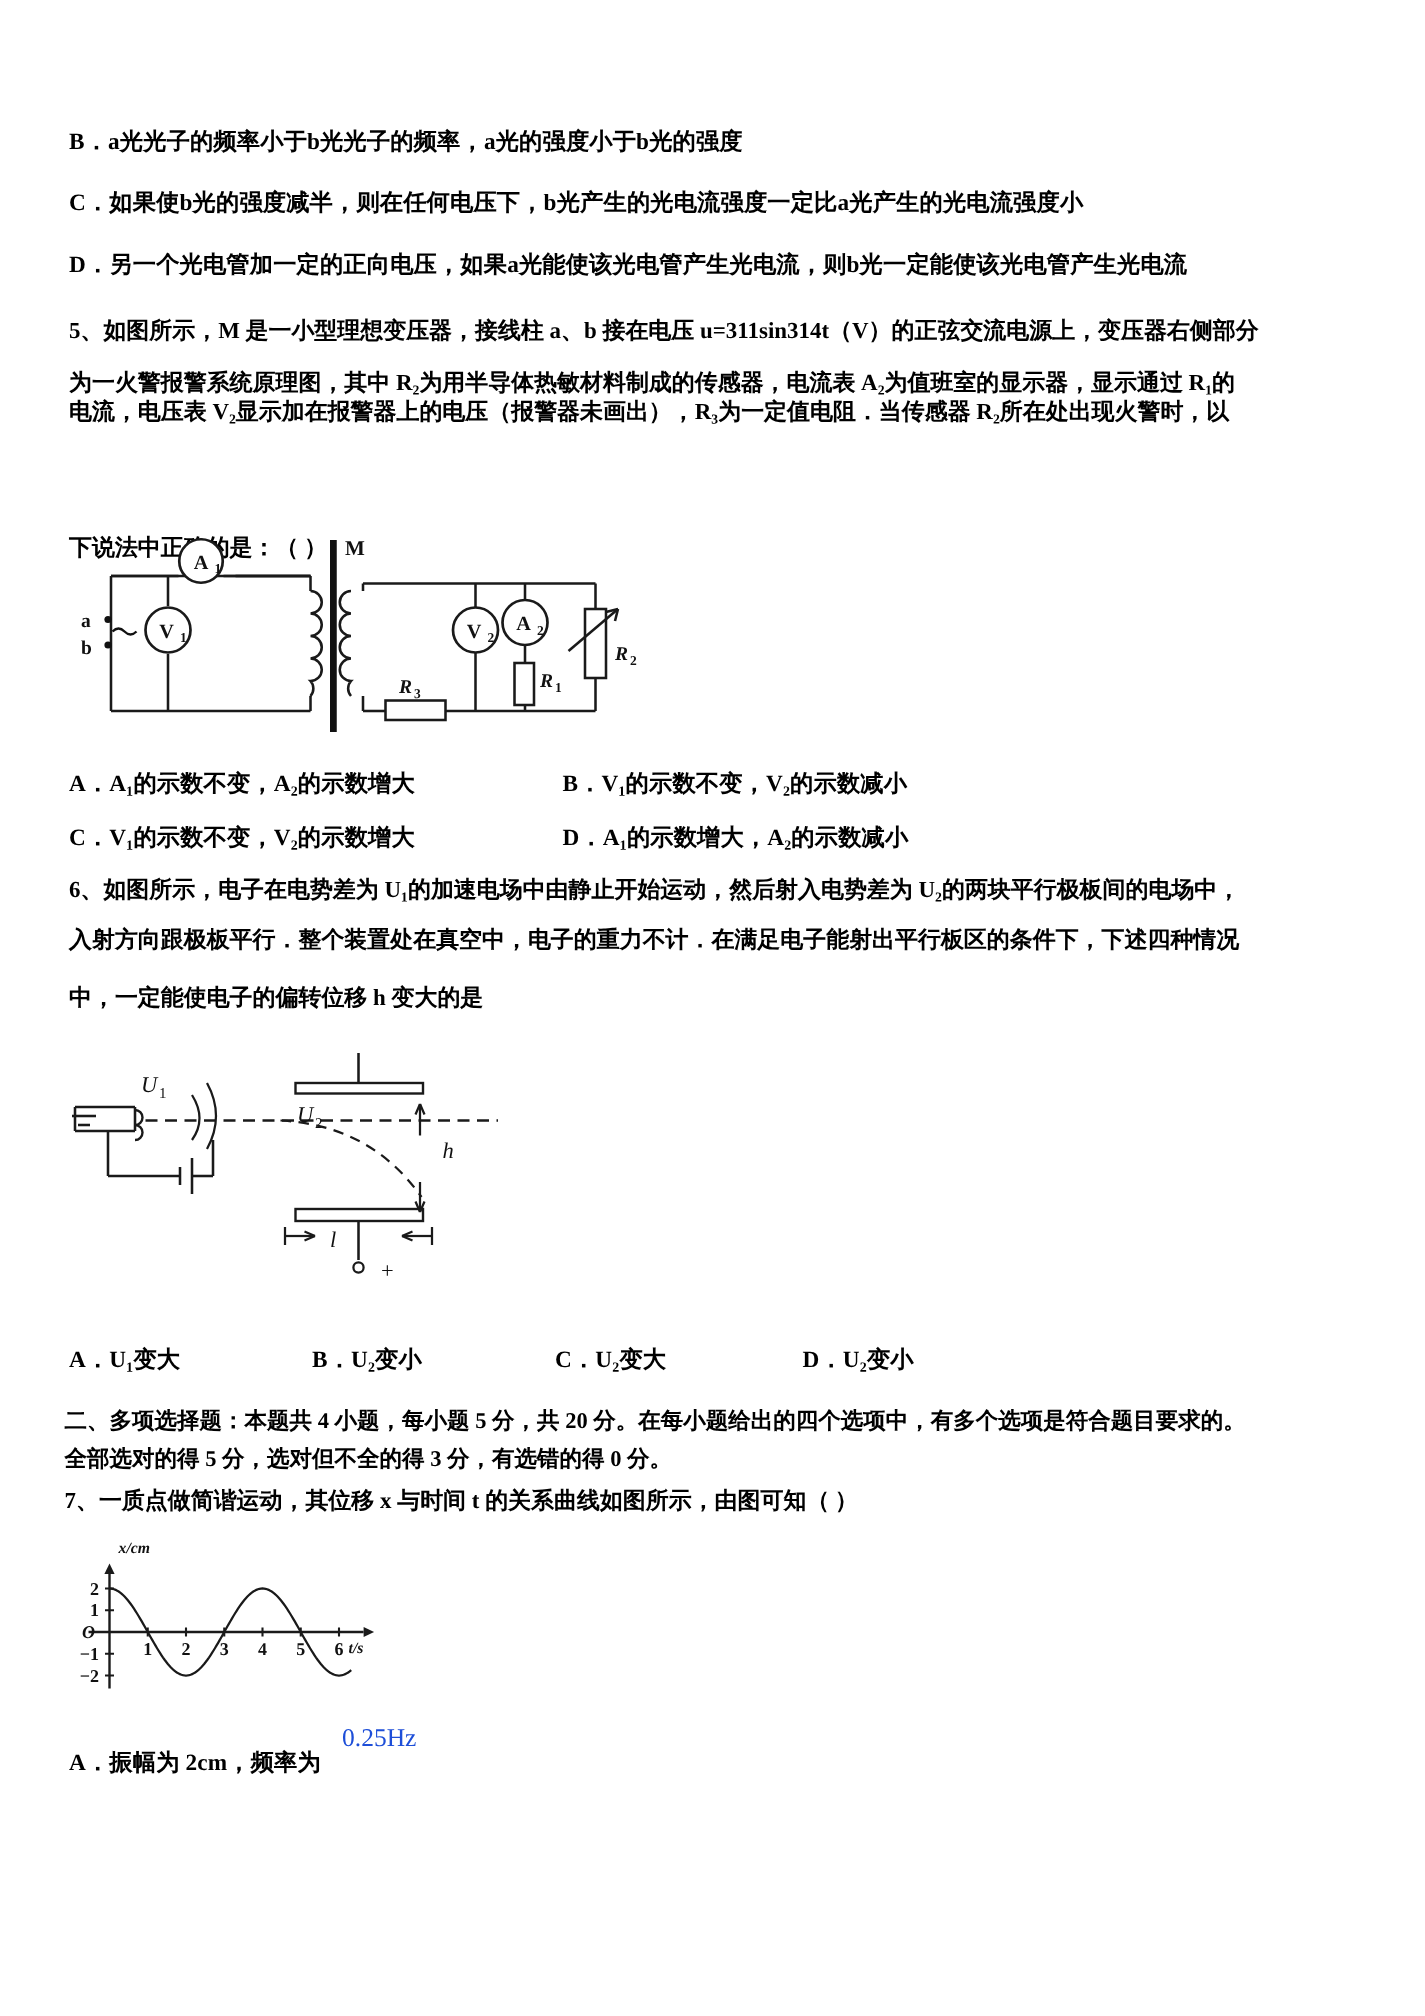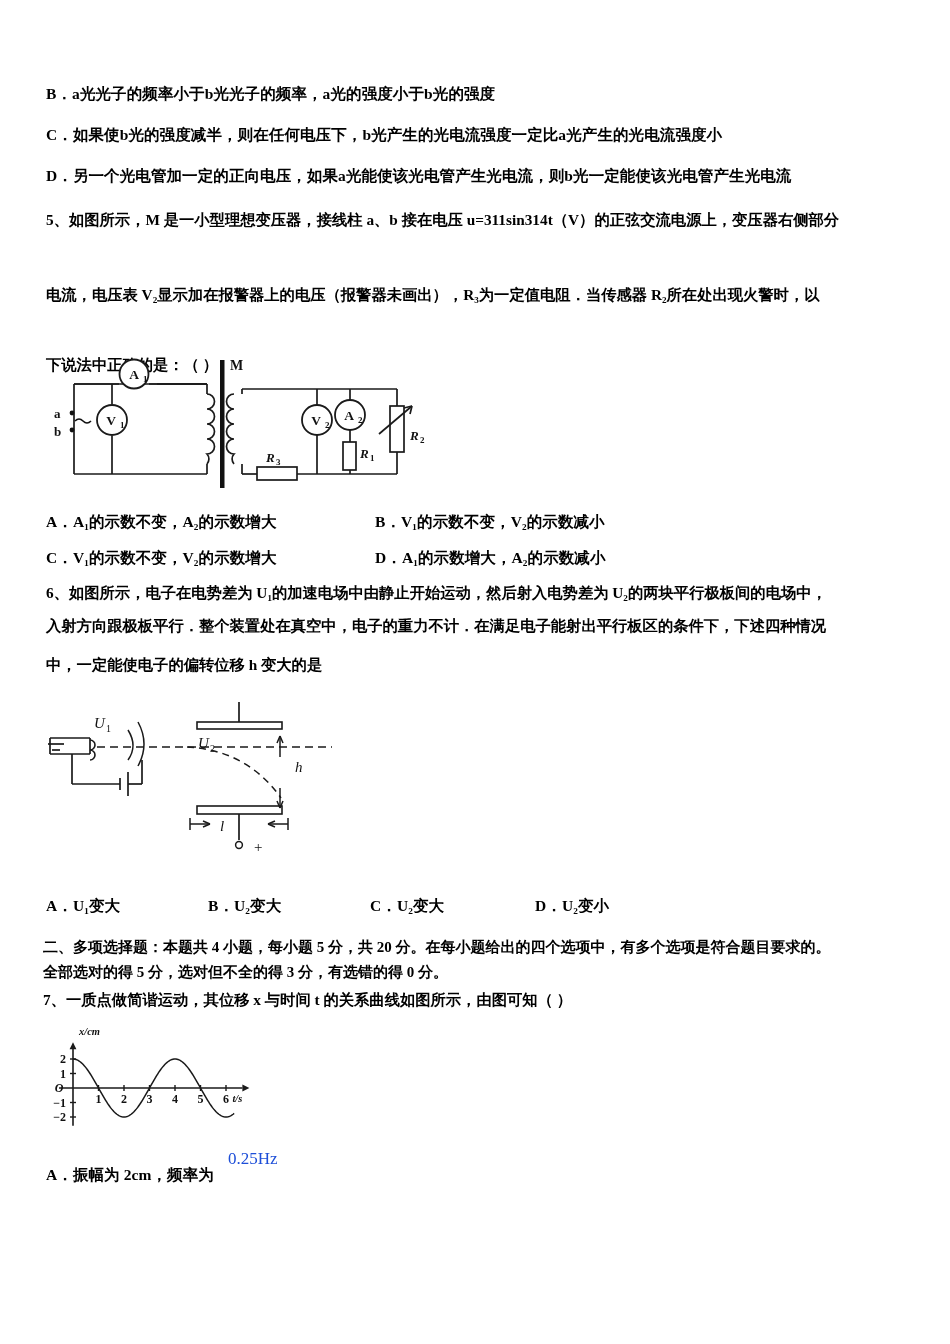--- a/index.html
+++ b/index.html
@@ -52,21 +52,22 @@
 </head>
 <body>
 
 <div class="page">
 
   <div class="line" style="left:46px; top:84px;">B．a光光子的频率小于b光光子的频率，a光的强度小于b光的强度</div>
   <div class="line" style="left:46px; top:125px;">C．如果使b光的强度减半，则在任何电压下，b光产生的光电流强度一定比a光产生的光电流强度小</div>
   <div class="line" style="left:46px; top:166px;">D．另一个光电管加一定的正向电压，如果a光能使该光电管产生光电流，则b光一定能使该光电管产生光电流</div>
 
   <div class="qtext" style="left:46px; top:210px;">5、如图所示，M 是一小型理想变压器，接线柱 a、b 接在电压 u=311sin314t（V）的正弦交流电源上，变压器右侧部分</div>
-  <div class="qtext" style="left:46px; top:285px;text-align:center;">电流，电压表 V₂显示加在报警器上的电压（报警器未画出），R₃为一定值电阻．当传感器 R₂所在处出现火警时，以</div>
+  <div class="qtext" style="left:46px; top:245px;">为一火警报警系统原理图，其中 R₂为用半导体热敏材料制成的传感器，电流表 A₂为值班室的显示器，显示通过 R₁的</div>
+  <div class="qtext" style="left:46px; top:264px;text-align:center;">电流，电压表 V₂显示加在报警器上的电压（报警器未画出），R₃为一定值电阻．当传感器 R₂所在处出现火警时，以</div>
   <div class="qtext" style="left:46px; top:315px;margin-top:40px;">下说法中正确的是：（ ）</div>
 
   <div class="fig" style="left:52px; top:356px;">
     <svg width="400" height="140" viewBox="0 0 400 140">
       <g stroke="#1a1a1a" stroke-width="1.7" fill="none">
 
         <path d="M22 28 L22 118"></path>
         <path d="M22 28 L155 28"></path>
         <path d="M22 118 L155 118"></path>
 
@@ -231,21 +232,21 @@
         <path d="M148 118 L148 130"></path>
         <path d="M246 124 L226 124"></path>
         <path d="M226 124 L233 121 M226 124 L233 127"></path>
         <path d="M246 118 L246 130"></path>
       </g>
       <text x="178" y="131" font-family="Liberation Serif, serif" font-size="15" font-style="italic" fill="#111">l</text>
     </svg>
   </div>
 
   <div class="line" style="left:46px; top:896px;">A．U₁变大</div>
-  <div class="line" style="left:208px; top:896px;">B．U₂变大</div>
+  <div class="line" style="left:208px; top:896px;">B．U₂变小</div>
   <div class="line" style="left:370px; top:896px;">C．U₂变大</div>
   <div class="line" style="left:535px; top:896px;">D．U₂变小</div>
 
   <div class="small-note" style="left:43px; top:938px;">二、多项选择题：本题共 4 小题，每小题 5 分，共 20 分。在每小题给出的四个选项中，有多个选项是符合题目要求的。</div>
   <div class="small-note" style="left:43px; top:963px;">全部选对的得 5 分，选对但不全的得 3 分，有选错的得 0 分。</div>
 
   <div class="qtext" style="left:43px; top:990px;">7、一质点做简谐运动，其位移 x 与时间 t 的关系曲线如图所示，由图可知（      ）</div>
 
   <div class="fig" style="left:45px; top:1022px;">
     <svg id="shm-chart" width="230" height="135" viewBox="0 0 230 135">

